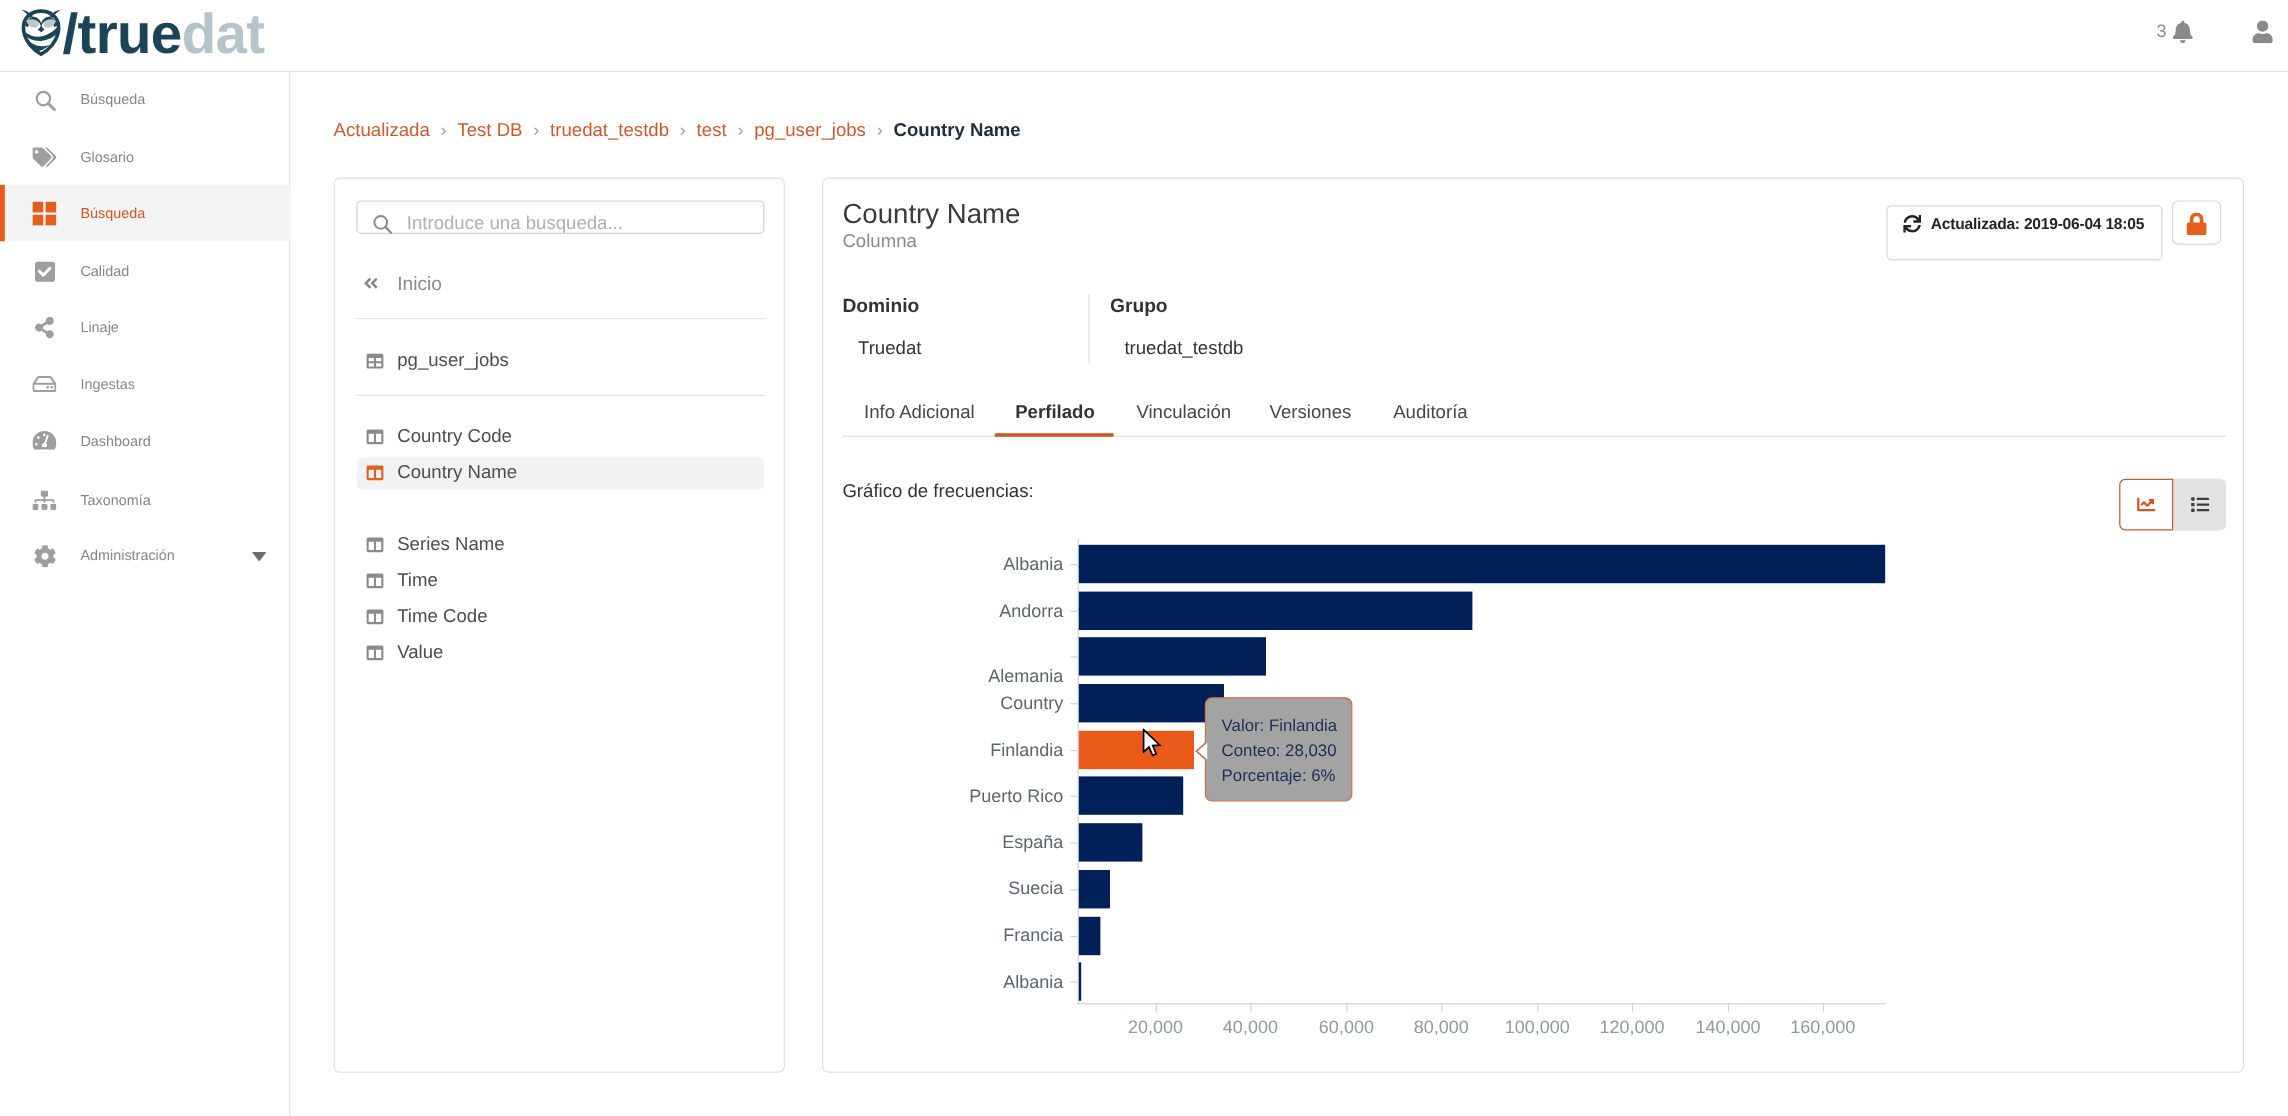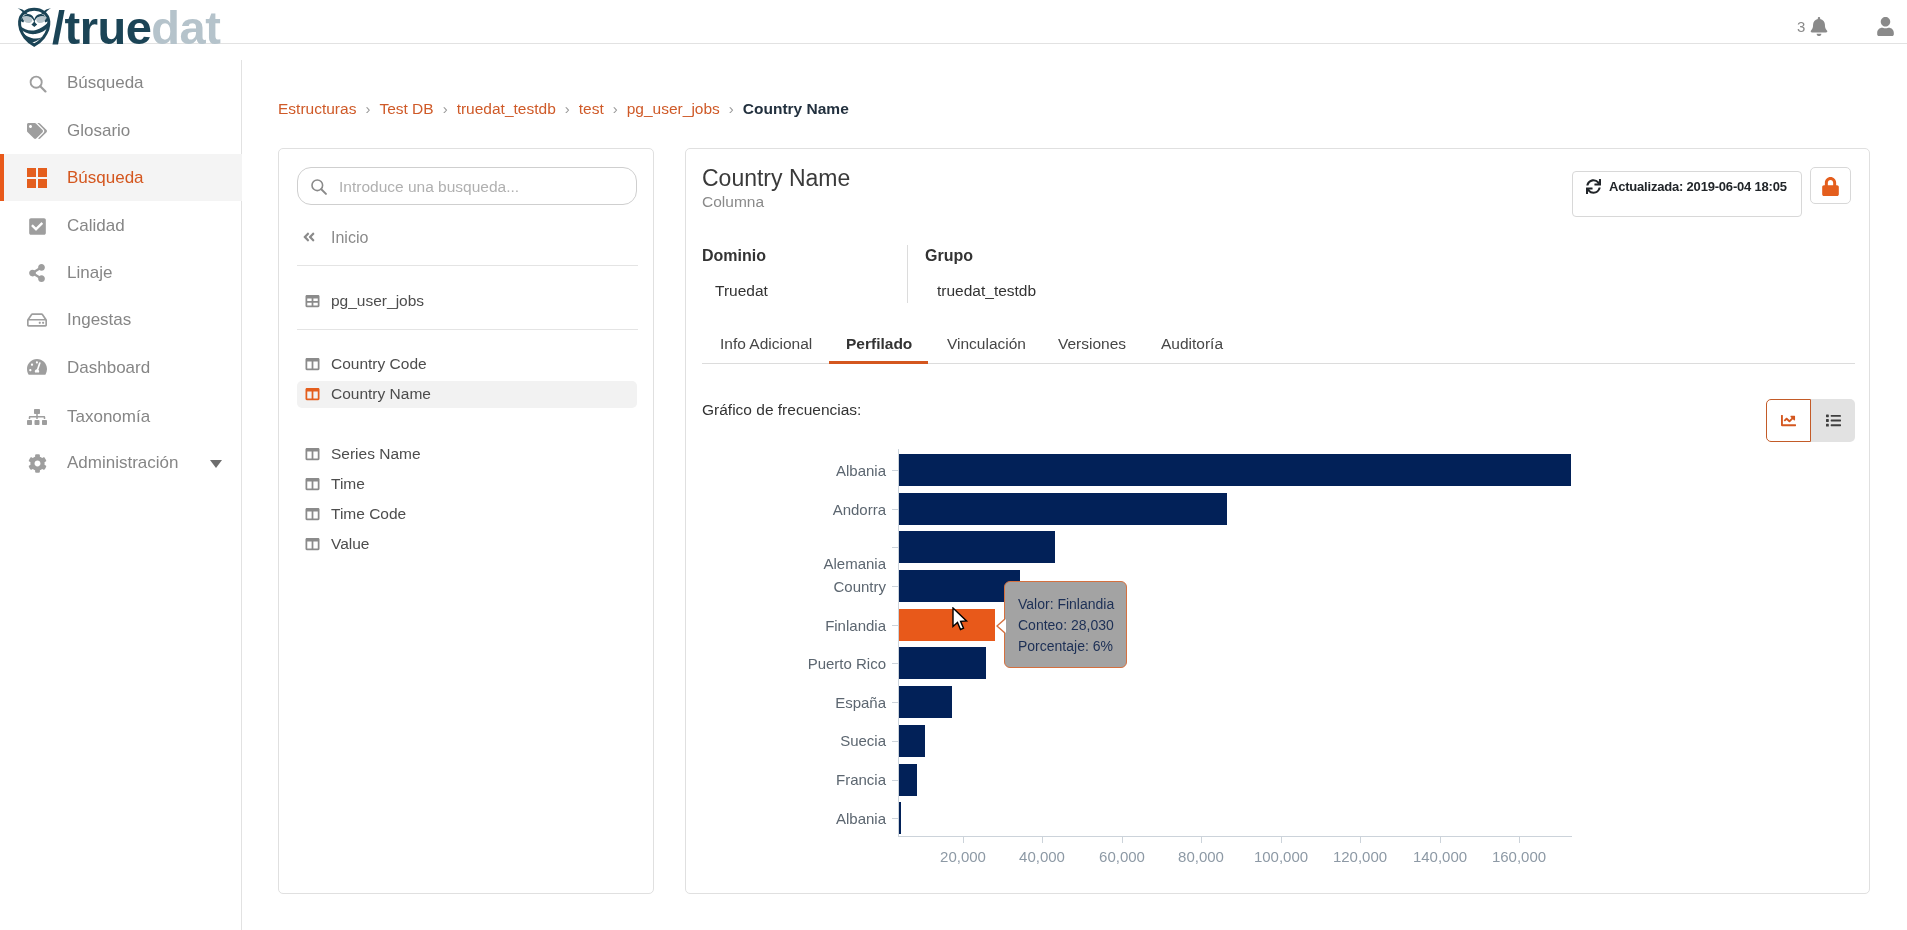--- a/index.html
+++ b/index.html
@@ -1,47 +1,47 @@
 <!DOCTYPE html>
 <html><head>
 <meta charset="utf-8">
 <style>
 * { margin:0; padding:0; box-sizing:border-box; }
 html,body { width:1907px; height:930px; overflow:hidden; background:#fff;
   font-family:"Liberation Sans", sans-serif; }
 .abs { position:absolute; }
 
 
-#header { position:absolute; left:0; top:0; width:1907px; height:44px; background:#fff;
+#header { position:absolute; left:0; top:0; width:1907px; height:60px; background:#fff;
   border-bottom:1px solid #e2e2e2; z-index:5; }
 
 
 #sidebar { position:absolute; left:0; top:60px; width:242px; height:870px; background:#fff;
   border-right:1px solid #e2e2e2; }
 .sitem { position:absolute; left:0; width:242px; height:44px; display:flex; align-items:center; }
 .sitem.active { height:47px; }
 .sitem .sic { position:absolute; left:27px; width:20px; height:20px; display:flex; align-items:center; justify-content:center; }
-.sitem .stx { position:absolute; left:67px; font-size:17px; color:#868686; }
+.sitem .stx { position:absolute; left:67px; font-size:12px; color:#868686; }
 .sitem.active { background:#f4f4f4; border-left:4px solid #e8591a; }
 .sitem.active .stx { color:#d4571f; }
 
 
 .card { position:absolute; background:#fff; border:1px solid #e0e0e0; border-radius:5px; }
 #lcard { left:278px; top:148px; width:376px; height:746px; }
 #rcard { left:685px; top:148px; width:1185px; height:746px; }
 
 
 #crumbs { position:absolute; left:278px; top:100px; font-size:15.5px; color:#9b9b9b; }
 #crumbs a { color:#cf5a28; text-decoration:none; }
 #crumbs b { color:#22303e; font-weight:bold; }
 #crumbs .sep { margin:0 9px; color:#9b9b9b; font-size:15px; }
 
 
-#searchbox { position:absolute; left:18px; top:18px; width:340px; height:38px; border:1px solid #cfcfcf;
-  border-radius:14px; }
+#searchbox { position:absolute; left:18px; top:18px; width:340px; height:28px; border:1px solid #cfcfcf;
+  border-radius:4px; }
 #searchbox .ph { position:absolute; left:41px; top:10px; font-size:15.5px; color:#b0b0b0; }
 .inicio { position:absolute; left:22px; top:80px; color:#8a8a8a; font-size:16px; }
 .ldiv { position:absolute; left:18px; width:341px; border-top:1px solid #e4e4e4; }
 .litem { position:absolute; left:18px; width:340px; height:27px; }
 .litem .lic { position:absolute; left:8px; top:6px; }
 .litem .ltx { position:absolute; left:34px; top:4px; font-size:15.5px; color:#4d4d4d; }
 .litem.sel { background:#f2f2f2; border-radius:5px; }
 
 
 .h1 { position:absolute; left:16px; top:16px; font-size:23px; color:#3a3a3a; }
@@ -176,21 +176,21 @@
         <svg width="19" height="19" viewBox="0 0 512 512" fill="#9e9e9e">
           <path d="M487.4 315.7l-42.6-24.6c4.3-23.2 4.3-47 0-70.2l42.6-24.6c4.9-2.8 7.1-8.6 5.5-14-11.1-35.6-30-67.8-54.7-94.6-3.8-4.1-10-5.1-14.8-2.3L380.8 110c-17.9-15.4-38.5-27.3-60.8-35.1V25.8c0-5.6-3.9-10.5-9.4-11.7-36.7-8.2-74.3-7.8-109.2 0-5.5 1.2-9.4 6.1-9.4 11.7V75c-22.2 7.9-42.8 19.8-60.8 35.1L88.7 85.5c-4.9-2.8-11-1.9-14.8 2.3-24.7 26.7-43.6 58.9-54.7 94.6-1.7 5.4.6 11.2 5.5 14L67.3 221c-4.3 23.2-4.3 47 0 70.2l-42.6 24.6c-4.9 2.8-7.1 8.6-5.5 14 11.1 35.6 30 67.8 54.7 94.6 3.8 4.1 10 5.1 14.8 2.3l42.6-24.6c17.9 15.4 38.5 27.3 60.8 35.1v49.2c0 5.6 3.9 10.5 9.4 11.7 36.7 8.2 74.3 7.8 109.2 0 5.5-1.2 9.4-6.1 9.4-11.7v-49.2c22.2-7.9 42.8-19.8 60.8-35.1l42.6 24.6c4.9 2.8 11 1.9 14.8-2.3 24.7-26.7 43.6-58.9 54.7-94.6 1.5-5.5-.7-11.3-5.6-14.1zM256 336c-44.1 0-80-35.9-80-80s35.9-80 80-80 80 35.9 80 80-35.9 80-80 80z"></path>
         </svg>
       </span>
     <span class="stx">Administración</span>
     <svg width="12" height="8" viewBox="0 0 12 8" style="position:absolute;left:210px;top:19px" fill="#6d6d6d">
         <path d="M0 0 L12 0 L6 8 Z"></path>
       </svg>
   </div>
 </div>
-<div id="crumbs"><a>Estructuras</a><span class="sep">›</span><a>Test DB</a><span class="sep">›</span><a>truedat_testdb</a><span class="sep">›</span><a>test</a><span class="sep">›</span><a>pg_user_jobs</a><span class="sep">›</span><b>Country Name</b></div>
+<div id="crumbs"><a>Actualizada</a><span class="sep">›</span><a>Test DB</a><span class="sep">›</span><a>truedat_testdb</a><span class="sep">›</span><a>test</a><span class="sep">›</span><a>pg_user_jobs</a><span class="sep">›</span><b>Country Name</b></div>
 
 <div class="card" id="lcard">
   <div id="searchbox">
     <svg width="17" height="17" viewBox="0 0 512 512" fill="none" stroke="#8a8a8a" stroke-width="48" style="position:absolute;left:12px;top:10px">
         <circle cx="220" cy="220" r="160"></circle>
         <line x1="340" y1="340" x2="480" y2="480" stroke-width="58" stroke-linecap="round"></line>
       </svg>
     <span class="ph">Introduce una busqueda...</span>
   </div>
   <div class="inicio"><svg width="16" height="14" viewBox="0 0 448 512" fill="#8a8a8a" style="vertical-align:-1px">

